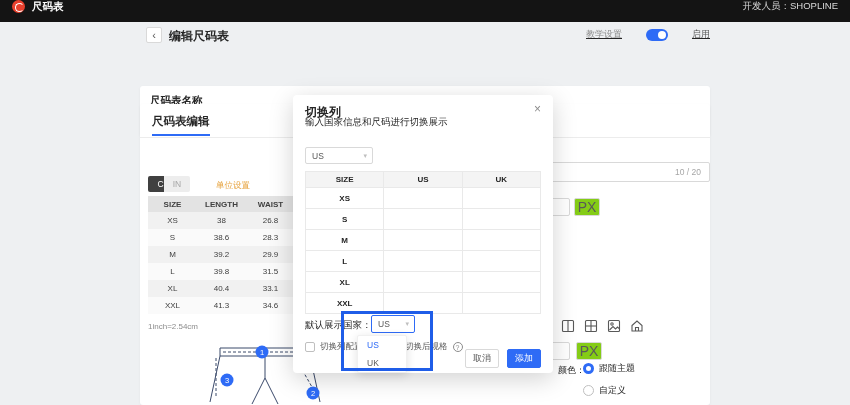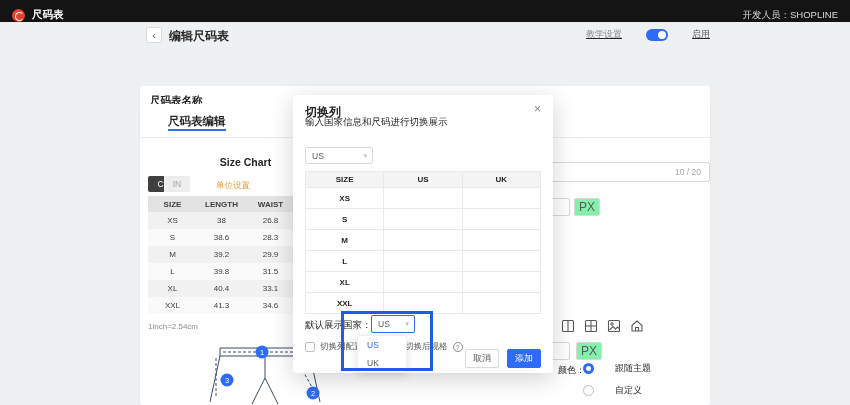--- a/index.html
+++ b/index.html
@@ -1,21 +1,21 @@
 <!DOCTYPE html>
 <html><head>
 <meta charset="utf-8">
 <style>
   *{margin:0;padding:0;box-sizing:border-box;}
   html,body{width:850px;height:405px;overflow:hidden;}
   body{position:relative;background:#eef0f2;font-family:"Liberation Sans","DejaVu Sans",sans-serif;color:#262626;}
   .abs{position:absolute;}
 
   
-  .topbar{position:absolute;left:0;top:0;width:850px;height:22px;background:#141414;display:flex;align-items:flex-end;padding:0 12px;gap:7px;z-index:5;}
+  .topbar{position:absolute;left:0;top:0;width:850px;height:22px;background:#141414;display:flex;align-items:flex-start;padding:0 12px;gap:7px;z-index:5;}
   .logo{width:13px;height:13px;border-radius:50%;background:#e8402d;position:relative;flex:0 0 auto;}
   .logo::after{content:"";position:absolute;left:3px;top:3px;width:7px;height:7px;border:1.6px solid #fff;border-right-color:transparent;border-radius:50%;}
   .topbar-title{color:#fff;font-size:10.5px;font-weight:bold;}
   .topbar-spacer{flex:1;}
   .topbar-user{color:#d9d9d9;font-size:9.5px;}
 
   
   .back-btn{left:146px;top:27px;width:16px;height:16px;background:#fff;border:1px solid #d9d9d9;border-radius:2px;display:flex;align-items:center;justify-content:center;font-size:11px;color:#595959;cursor:pointer;}
   .page-title{left:169px;top:28px;font-size:12px;font-weight:bold;color:#262626;}
   .header-right{left:560px;top:28px;width:150px;display:flex;justify-content:flex-end;align-items:center;gap:24px;text-decoration:underline;}
@@ -24,21 +24,21 @@
   .toggle::after{content:"";position:absolute;width:8px;height:8px;border-radius:50%;background:#fff;right:2px;top:2px;}
   .toggle-state{font-size:9px;color:#595959;}
 
   
   .card{position:absolute;background:#fff;border-radius:3px;box-shadow:0 1px 3px rgba(15,23,42,.05);}
   .card-name{left:140px;top:48px;width:570px;height:50px;margin-top:38px;}
   .card-name .label{position:absolute;left:10px;top:8px;font-size:10.5px;font-weight:bold;color:#262626;}
   .name-input{position:absolute;left:10px;top:24px;width:550px;height:19px;border:1px solid #d9d9d9;border-radius:2px;font-size:9px;color:#595959;padding:0 6px;font-family:inherit;}
 
   .card-edit{left:140px;top:104px;width:570px;height:301px;}
-  .edit-tab{position:absolute;left:28px;top:10px;font-size:11.5px;font-weight:bold;color:#262626;border-bottom:2px solid #2e6bf6;cursor:pointer;}
+  .edit-tab{position:absolute;left:12px;top:10px;font-size:11.5px;font-weight:bold;color:#262626;padding-bottom:5px;border-bottom:2px solid #2e6bf6;cursor:pointer;}
   .edit-divider{position:absolute;left:0;top:33px;width:570px;height:1px;background:#ececec;}
   .chart-title{position:absolute;left:8px;top:52px;width:195px;text-align:center;font-size:10.5px;font-weight:bold;color:#262626;}
   .unit-cm{position:absolute;left:8px;top:72px;width:32px;height:16px;background:#404040;color:#fff;font-size:8.5px;display:flex;align-items:center;justify-content:center;border-radius:2px 0 0 2px;cursor:pointer;}
   .unit-in{position:absolute;left:24px;top:72px;width:26px;height:16px;background:#ededed;color:#a6a6a6;font-size:8.5px;display:flex;align-items:center;justify-content:center;border-radius:0 2px 2px 0;cursor:pointer;}
   .unit-settings{position:absolute;left:76px;top:76px;font-size:8.5px;color:#e6a23c;cursor:pointer;}
 
   .size-table{position:absolute;left:8px;top:92px;width:147px;border-collapse:collapse;table-layout:fixed;}
   .size-table th{height:16px;background:#e3e3e3;font-size:8px;font-weight:bold;color:#404040;text-align:center;}
   .size-table td{height:17px;font-size:8px;color:#404040;text-align:center;}
   .size-table tr.odd td{background:#f1f1f1;}
@@ -46,27 +46,27 @@
   .note{position:absolute;left:8px;top:218px;font-size:8px;color:#8c8c8c;}
   .diagram{position:absolute;left:50px;top:232px;}
 
   
   .counter-field{left:540px;top:162px;width:170px;height:20px;border:1px solid #d9d9d9;border-radius:2px;background:#fff;display:flex;align-items:center;justify-content:flex-end;padding-right:8px;cursor:text;}
   .counter-text{font-size:8.5px;color:#a6a6a6;}
   .px-input1{left:516px;top:198px;width:54px;height:18px;border:1px solid #d9d9d9;border-radius:2px;background:#fff;}
   .px-box1{left:574px;top:198px;width:26px;height:18px;}
   .px-input2{left:516px;top:342px;width:54px;height:18px;border:1px solid #d9d9d9;border-radius:2px;background:#fff;}
   .px-box2{left:576px;top:342px;width:26px;height:18px;}
-  .px-box{border:1px solid #d9d9d9;border-radius:2px;background:#86efac;display:flex;align-items:center;justify-content:center;font-size:12px;color:#595959;position:absolute;}
+  .px-box{border:1px solid #d9d9d9;border-radius:2px;background:#84cc16;display:flex;align-items:center;justify-content:center;font-size:14px;color:#595959;position:absolute;}
   .icon-row{left:560px;top:318px;display:flex;gap:8px;}
   .tool-icon{width:15px;height:15px;display:flex;align-items:center;justify-content:center;cursor:pointer;}
   .color-label{left:558px;top:364px;font-size:9px;color:#262626;}
   .radio-row1{left:583px;top:362px;}
   .radio-row2{left:583px;top:384px;}
-  .radio-row{display:flex;align-items:center;gap:21px;cursor:pointer;position:absolute;}
+  .radio-row{display:flex;align-items:center;gap:5px;cursor:pointer;position:absolute;}
   .radio{width:11px;height:11px;border-radius:50%;border:1px solid #bfbfbf;background:#fff;flex:0 0 auto;}
   .radio.checked{border:3.5px solid #2e6bf6;}
   .radio-label{font-size:9px;color:#262626;}
 
   
   .modal{position:absolute;left:293px;top:95px;width:260px;height:278px;background:#fff;border-radius:4px;box-shadow:0 6px 24px rgba(0,0,0,.18);z-index:10;}
   .modal-title{position:absolute;left:12px;top:9px;font-size:12px;font-weight:bold;color:#262626;}
   .modal-close{position:absolute;right:12px;top:7px;font-size:12px;color:#8c8c8c;cursor:pointer;}
   .modal-subtitle{position:absolute;left:12px;top:21px;font-size:9.5px;color:#262626;}
   .select{border:1px solid #d9d9d9;border-radius:2px;background:#fff;font-size:8.5px;color:#595959;display:flex;align-items:center;padding-left:6px;position:absolute;cursor:pointer;}
@@ -112,21 +112,20 @@
 </div>
 
 <section class="card card-name">
   <div class="label">尺码表名称</div>
 </section>
 
 <section class="card card-edit">
   <div class="edit-tab">尺码表编辑</div>
   <div class="edit-divider"></div>
 
-  <div class="chart-title">Size Chart</div>
   <div class="unit-cm">CM</div>
   <div class="unit-in">IN</div>
   <div class="unit-settings">单位设置</div>
 
   <table class="size-table">
     <thead>
       <tr>
         <th>SIZE</th>
         <th>LENGTH</th>
         <th>WAIST</th>

